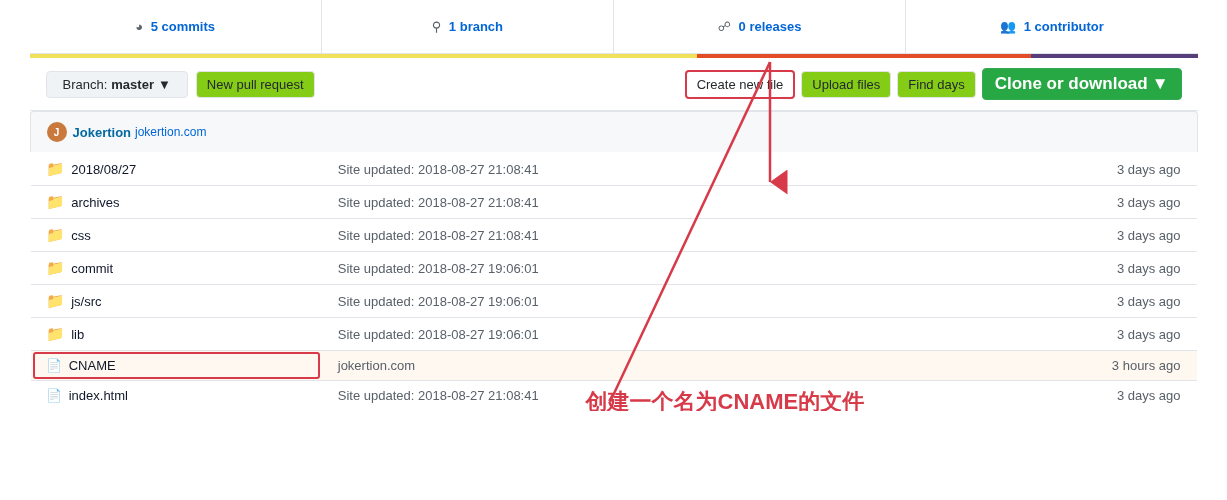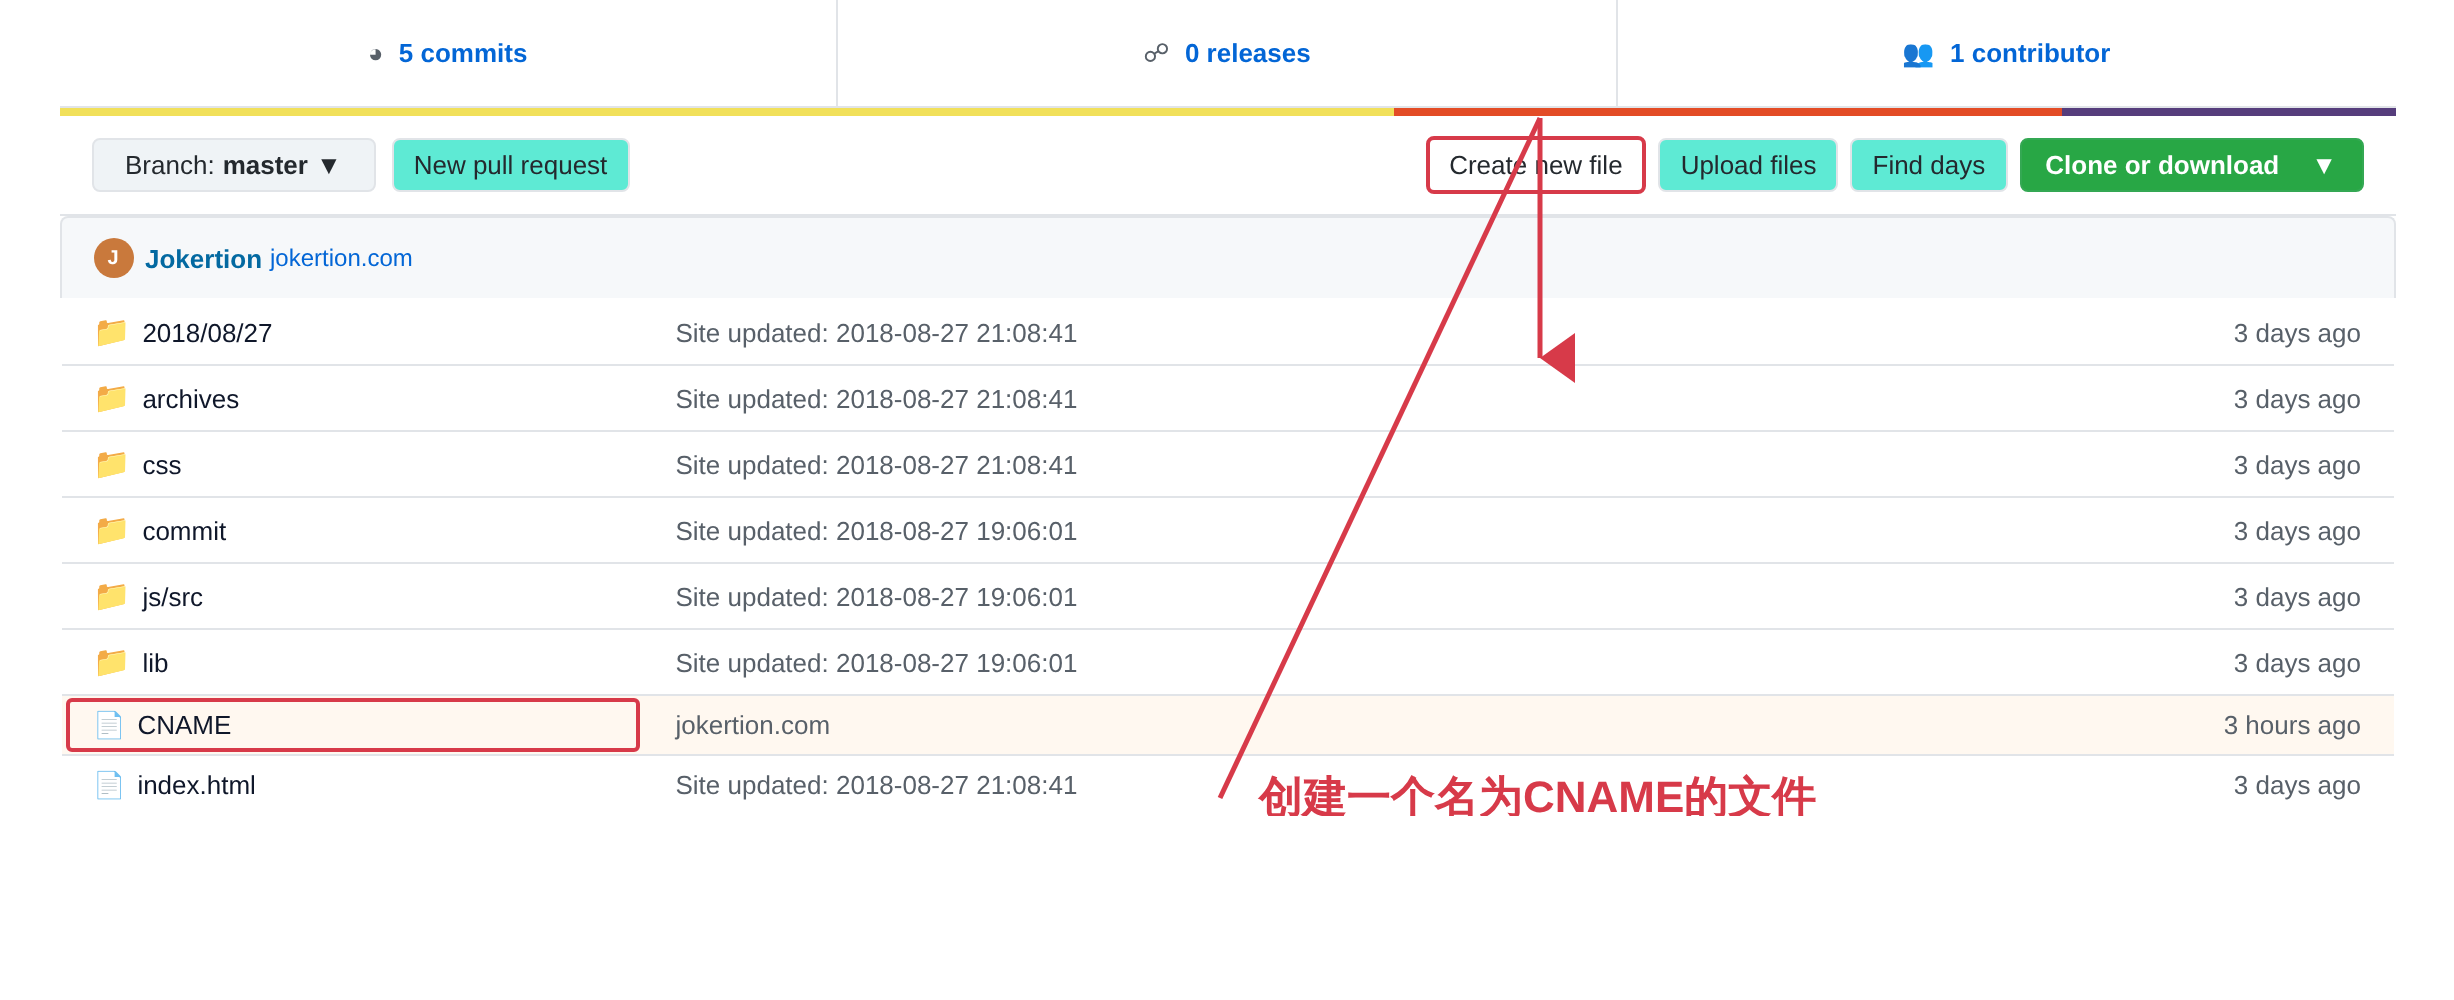--- a/index.html
+++ b/index.html
@@ -50,21 +50,21 @@
       background: #eff3f6;
       font-size: 13px;
       cursor: pointer;
       color: #24292e;
     }
 
     .btn {
       padding: 5px 10px;
       border: 1px solid #e1e4e8;
       border-radius: 4px;
-      background: #5eead4;
+      background: #84cc16;
       font-size: 13px;
       cursor: pointer;
       color: #24292e;
     }
 
     .btn-highlighted {
       padding: 5px 10px;
       border: 2px solid #d73a49;
       border-radius: 4px;
       background: #fff;
@@ -72,25 +72,25 @@
       cursor: pointer;
       color: #24292e;
       font-weight: 500;
     }
 
     .btn-green {
       padding: 5px 12px;
       border: 1px solid #34a853;
       border-radius: 4px;
       background: #28a745;
-      font-size: 13px;
+      font-size: 17px;
       cursor: pointer;
       color: #fff;
       font-weight: 600;
-      display: flex; align-items: center; gap: 16px;
+      display: flex; align-items: center; gap: 4px;
     }
 
     .commit-info {
       display: flex;
       align-items: center;
       padding: 10px 16px;
       background: #f6f8fa;
       border: 1px solid #e1e4e8;
       border-bottom: none;
       border-radius: 4px 4px 0 0;
@@ -156,20 +156,27 @@
 <body>
 
 <div class="wrapper" style="position:relative;">
 
   <div class="top-bar">
     <div class="top-bar-item">
       <span class="icon">◕</span>
       <a href="#">
         <span>5</span>
         <span>commits</span>
+      </a>
+    </div>
+    <div class="top-bar-item">
+      <span class="icon">⚲</span>
+      <a href="#">
+        <span>1</span>
+        <span>branch</span>
       </a>
     </div>
     <div class="top-bar-item">
       <span class="icon">☍</span>
       <a href="#">
         <span>0</span>
         <span>releases</span>
       </a>
     </div>
     <div class="top-bar-item">
@@ -308,20 +315,20 @@
       <defs>
         <marker id="arrowhead-down" markerWidth="10" markerHeight="7" refX="5" refY="7" orient="auto">
           <polygon points="0 0, 10 0, 5 7" fill="#d73a49"></polygon>
         </marker>
         <marker id="arrowhead-left" markerWidth="10" markerHeight="7" refX="0" refY="3.5" orient="auto">
           <polygon points="10 0, 10 7, 0 3.5" fill="#d73a49"></polygon>
         </marker>
       </defs>
     </svg>
 
-    <div style="position:absolute;top:235px;left:600px;color:#d73a49;font-size:22px;font-weight:700;white-space:nowrap;pointer-events:none;">创建一个名为CNAME的文件</div>
+    <div style="position:absolute;top:235px;left:556px;color:#d73a49;font-size:22px;font-weight:700;white-space:nowrap;pointer-events:none;">创建一个名为CNAME的文件</div>
 
     <svg style="position:absolute;top:0;left:0;width:100%;height:100%;pointer-events:none;overflow:visible;">
       <line x1="580" y1="250" x2="740" y2="-90" stroke="#d73a49" stroke-width="2.5"></line>
     </svg>
   </div>
 
 </div>
 
 </body></html>

